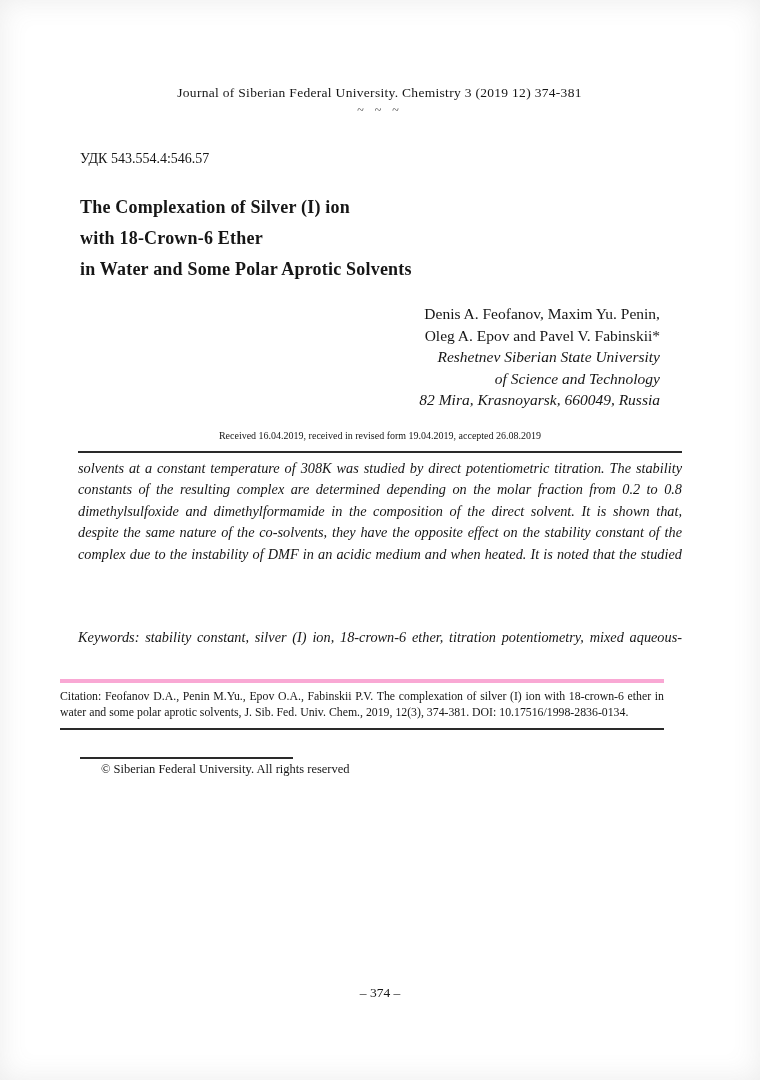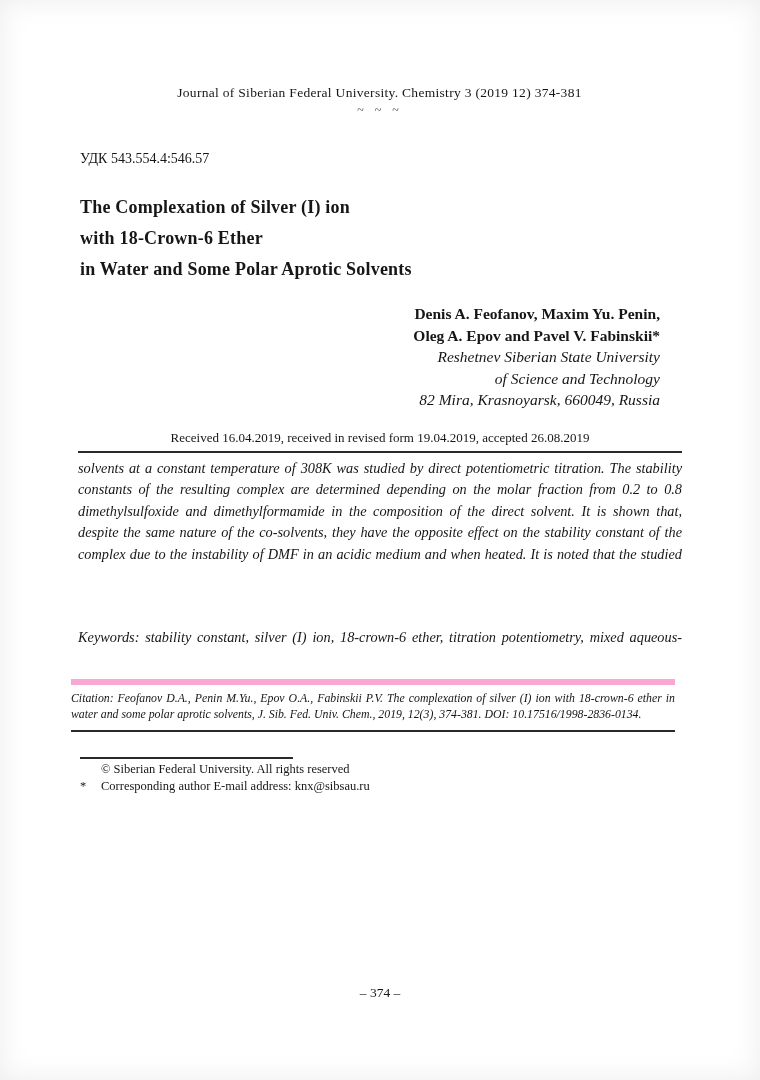--- a/index.html
+++ b/index.html
@@ -44,34 +44,34 @@
     font-weight: bold;
     line-height: 31px;
     letter-spacing: 0.2px;
   }
   .authors-block {
     position: absolute;
     top: 303px; right: 100px;
     text-align: right;
   }
   .author-names {
-    font-weight: bold;
+    font-weight: normal;
     font-size: 15.5px;
     line-height: 21.5px;
   }
   .affiliation {
     font-style: italic;
     font-size: 15.5px;
     line-height: 21.5px;
   }
   .received {
     position: absolute;
     top: 430px; left: 0; right: 0;
     text-align: center;
-    font-size: 13px;
+    font-size: 10px;
   }
   .rule-main {
     position: absolute;
     left: 78px;
     width: 604px;
     height: 2px;
     background: #2a2a2a;
   }
   .rule-abstract-top { top: 451px; }
   .abstract {
@@ -92,25 +92,24 @@
   }
   .keywords {
     position: absolute;
     top: 627px; left: 78px; width: 604px;
     font-style: italic;
     font-size: 14.3px;
     line-height: 21.4px;
   }
   .citation-block {
     position: absolute;
-    top: 679px; left: 71px; width: 604px;
-    border-top: 6px solid #f9a8d4;
+    top: 679px; left: 60px; width: 604px;
+    border-top: 4px solid #f9a8d4;
     border-bottom: 2px solid #2a2a2a;
     padding: 6px 0 8px 0;
-    font-style: italic;
   }
   .citation-text {
     font-size: 11.8px;
     line-height: 15.5px;
   }
   .footnote-rule {
     position: absolute;
     top: 757px; left: 80px;
     width: 213px;
     height: 1.5px;
@@ -177,19 +176,16 @@
     <div class="jline">Keywords: stability constant, silver (I) ion, 18-crown-6 ether, titration potentiometry, mixed aqueous-</div>
   </div>
 
   <div class="citation-block">
     <div class="citation-text jline">Citation: Feofanov D.A., Penin M.Yu., Epov O.A., Fabinskii P.V. The complexation of silver (I) ion with 18-crown-6 ether in</div>
     <div class="citation-text jline jline-last">water and some polar aprotic solvents, J. Sib. Fed. Univ. Chem., 2019, 12(3), 374-381. DOI: 10.17516/1998-2836-0134.</div>
   </div>
 
   <div class="footnote-rule"></div>
   <div class="footnote-copyright">© Siberian Federal University. All rights reserved</div>
-  <div class="footnote-line2">
-    <span class="footnote-marker">*</span><span>Corresponding author E-mail address: knx@sibsau.ru</span>
-  </div>
 
   <div class="page-number">– 374 –</div>
 
 </div>
 
 </body></html>

